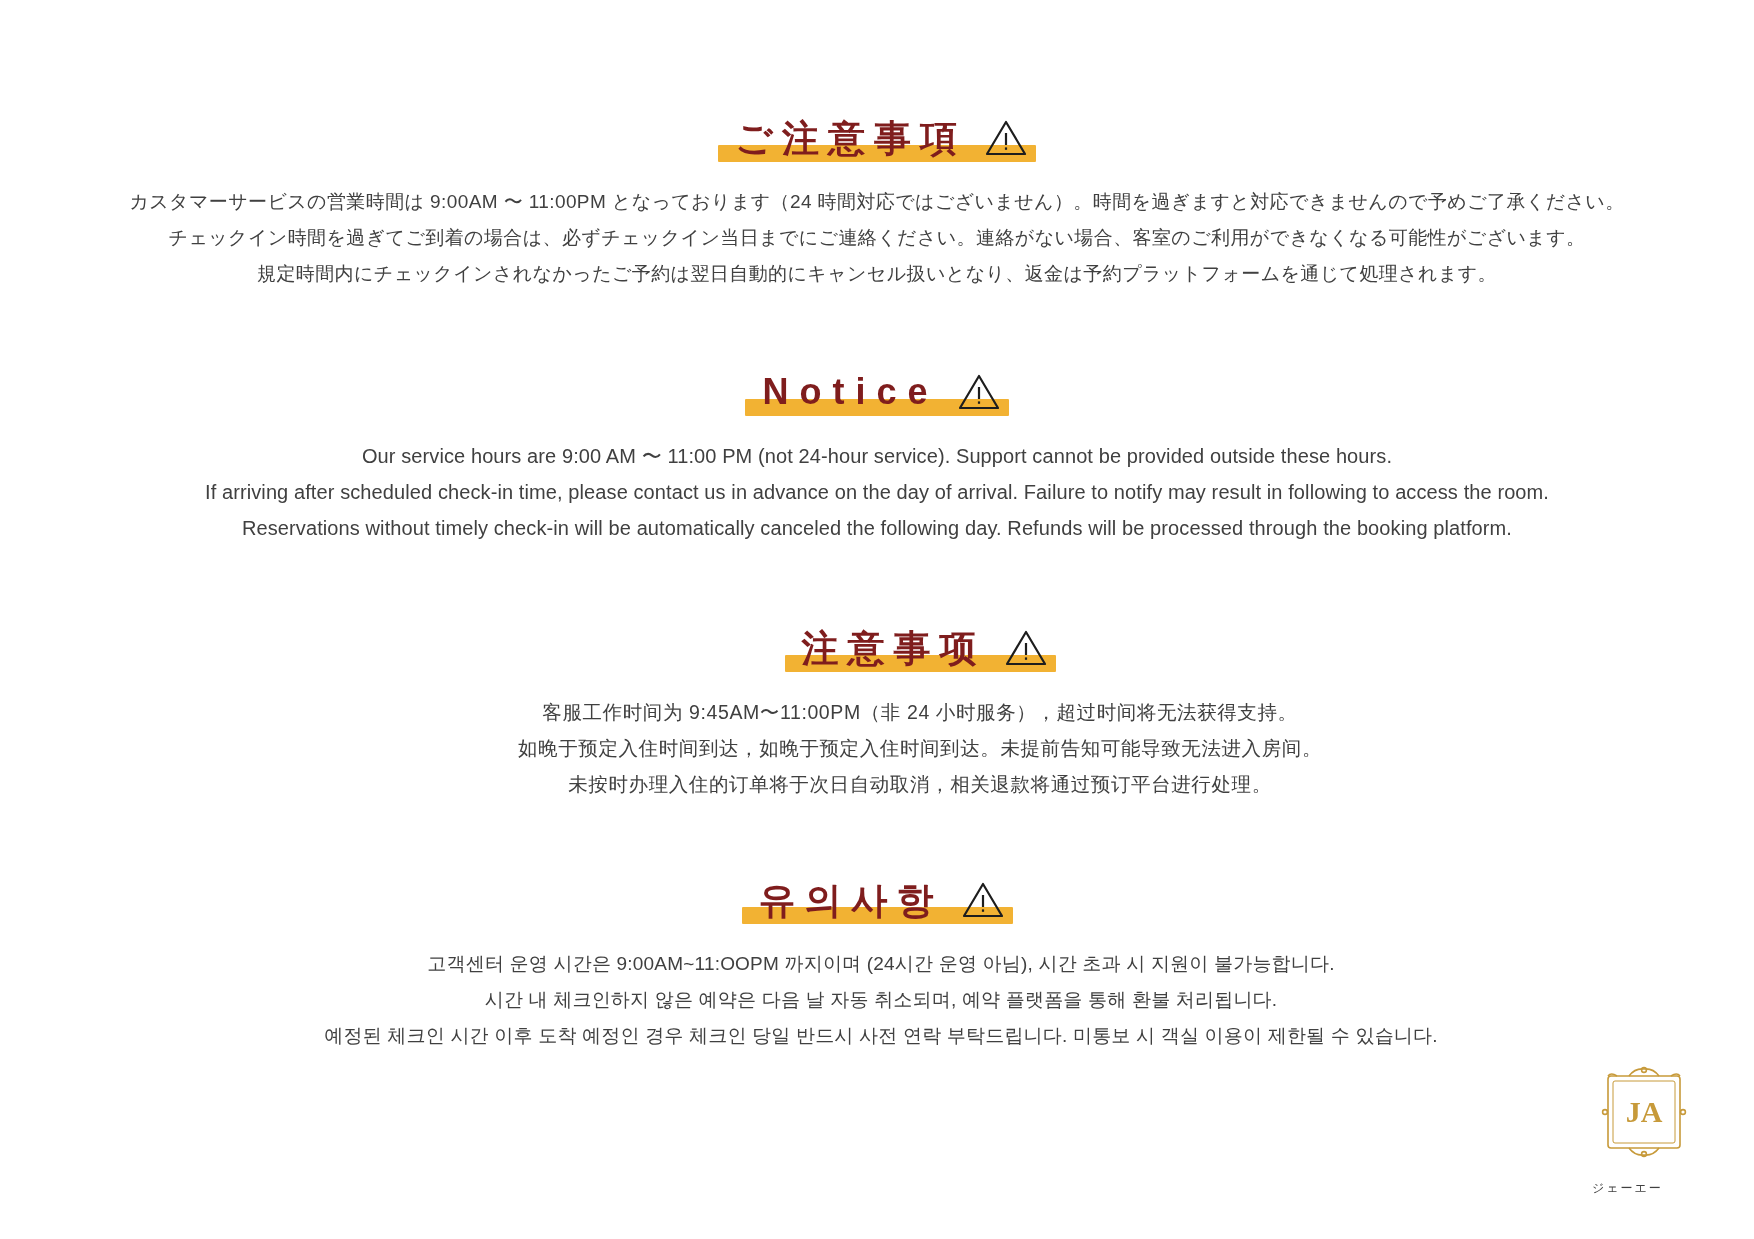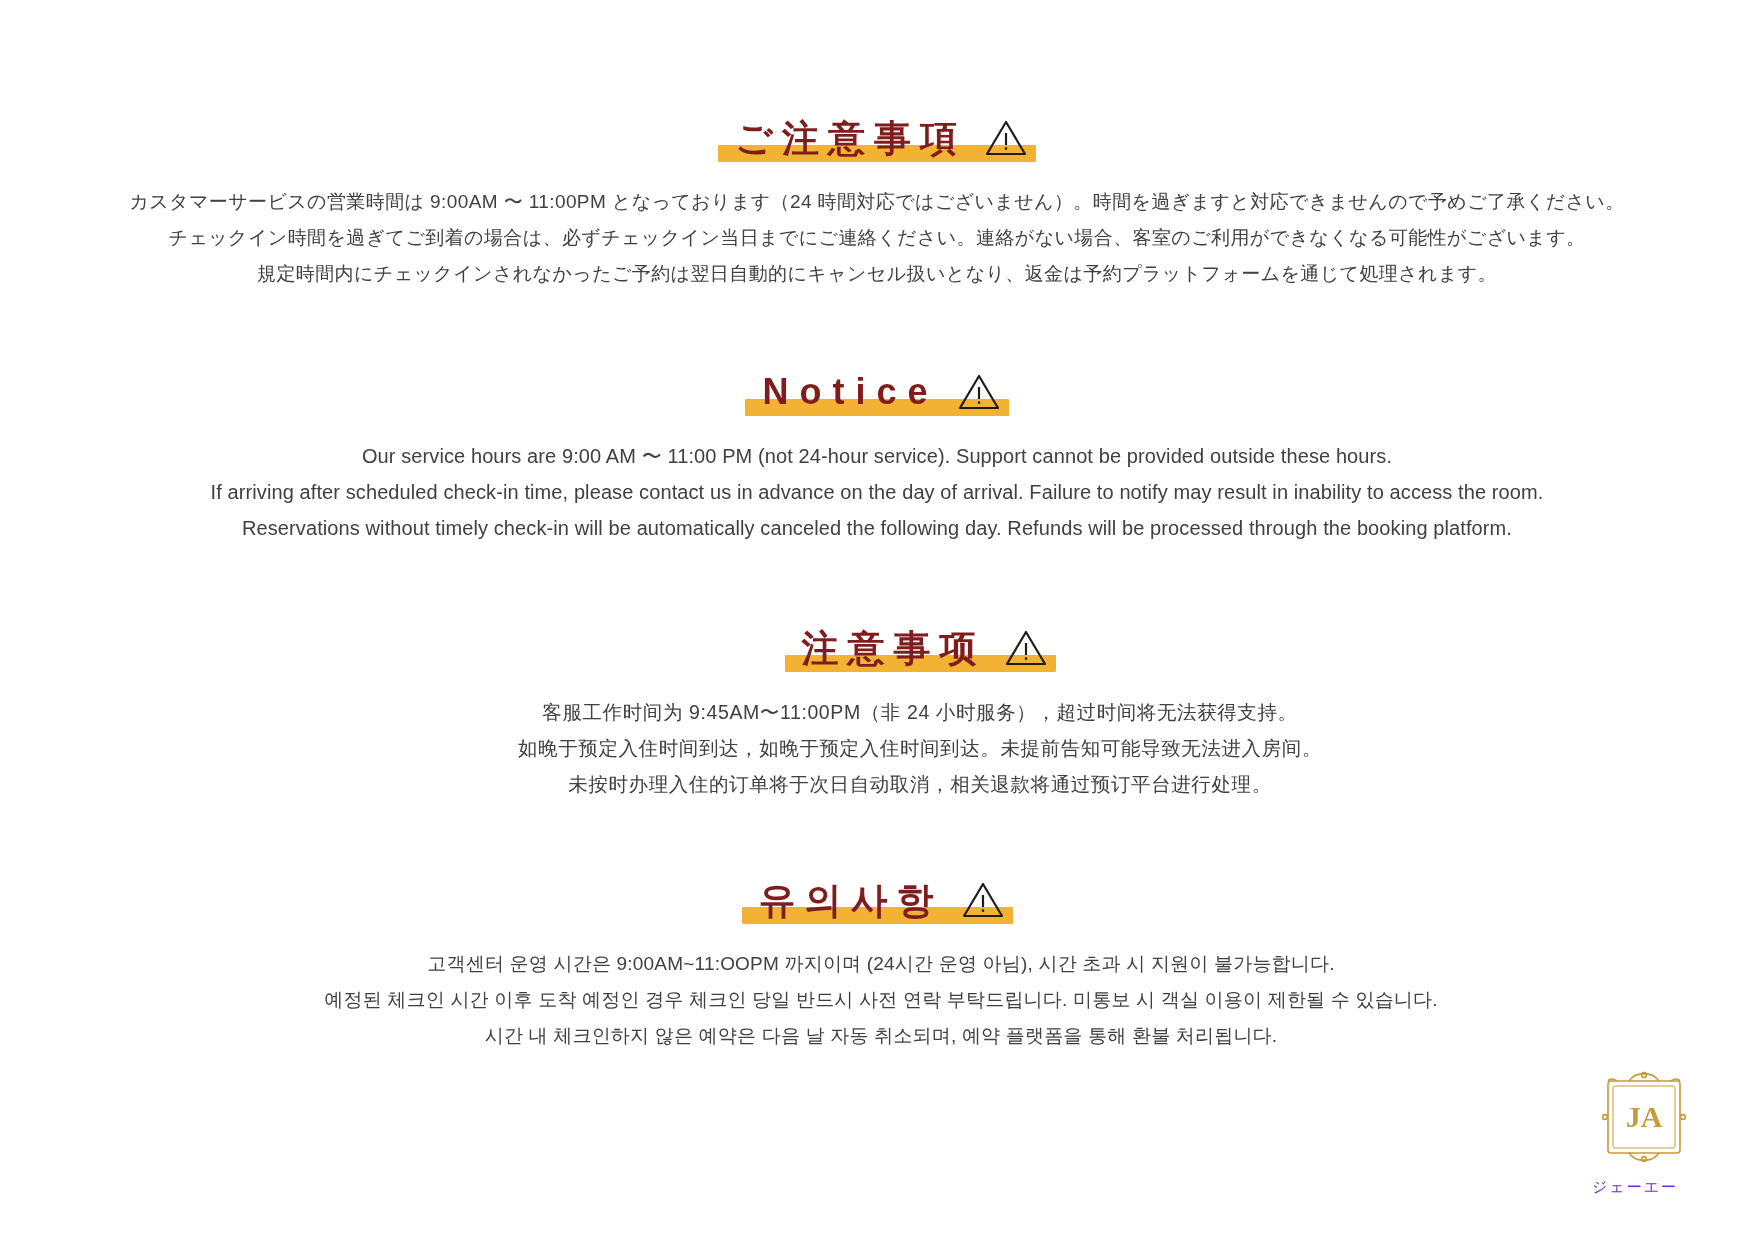--- a/index.html
+++ b/index.html
@@ -104,24 +104,24 @@
     text-align: left;
   }
   .logo-frame {
     width: 90px;
     height: 96px;
     margin: 0 auto;
     position: relative;
   }
   .logo-frame svg { display: block; width: 100%; height: 100%; }
   .logo-caption {
-    margin-top: 13px;
-    font-size: 15px;
+    margin-top: 20px;
+    font-size: 12px;
     letter-spacing: 2px;
-    color: #6d28d9;
+    color: #404040;
     white-space: nowrap;
   }
 </style>
 </head>
 <body>
 
 <div class="page">
 
   <section class="section section-1">
     <div class="heading">
@@ -149,21 +149,21 @@
       <span class="warn-icon">
         <svg viewBox="0 0 44 40" xmlns="http://www.w3.org/2000/svg">
           <path d="M22 4 L41 36 L3 36 Z" fill="none" stroke="#1d1d1d" stroke-width="2.2" stroke-linejoin="round"></path>
           <rect x="20.9" y="15" width="2.2" height="12" fill="#1d1d1d"></rect>
           <rect x="20.9" y="29.4" width="2.2" height="2.4" fill="#1d1d1d"></rect>
         </svg>
       </span>
     </div>
     <div class="lines en">
       <div class="line">Our service hours are 9:00 AM 〜 11:00 PM (not 24-hour service). Support cannot be provided outside these hours.</div>
-      <div class="line">If arriving after scheduled check-in time, please contact us in advance on the day of arrival. Failure to notify may result in inability to access the room.</div>
+      <div class="line">If arriving after scheduled check-in time, please contact us in advance on the day of arrival. Failure to notify may result in following to access the room.</div>
       <div class="line">Reservations without timely check-in will be automatically canceled the following day. Refunds will be processed through the booking platform.</div>
     </div>
   </section>
 
   <section class="section section-3">
     <div class="heading">
       <span class="hl-bar"></span>
       <span class="htext">注意事项</span>
       <span class="warn-icon">
         <svg viewBox="0 0 44 40" xmlns="http://www.w3.org/2000/svg">
@@ -187,22 +187,22 @@
       <span class="warn-icon">
         <svg viewBox="0 0 44 40" xmlns="http://www.w3.org/2000/svg">
           <path d="M22 4 L41 36 L3 36 Z" fill="none" stroke="#1d1d1d" stroke-width="2.2" stroke-linejoin="round"></path>
           <rect x="20.9" y="15" width="2.2" height="12" fill="#1d1d1d"></rect>
           <rect x="20.9" y="29.4" width="2.2" height="2.4" fill="#1d1d1d"></rect>
         </svg>
       </span>
     </div>
     <div class="lines kr">
       <div class="line">고객센터 운영 시간은 9:00AM~11:OOPM 까지이며 (24시간 운영 아님), 시간 초과 시 지원이 불가능합니다.</div>
+      <div class="line">시간 내 체크인하지 않은 예약은 다음 날 자동 취소되며, 예약 플랫폼을 통해 환불 처리됩니다.</div>
       <div class="line">예정된 체크인 시간 이후 도착 예정인 경우 체크인 당일 반드시 사전 연락 부탁드립니다. 미통보 시 객실 이용이 제한될 수 있습니다.</div>
-      <div class="line">시간 내 체크인하지 않은 예약은 다음 날 자동 취소되며, 예약 플랫폼을 통해 환불 처리됩니다.</div>
     </div>
   </section>
 
   <div class="logo">
     <div class="logo-frame">
       <svg viewBox="0 0 90 96" xmlns="http://www.w3.org/2000/svg">
         <g fill="none" stroke="#c79a3a" stroke-width="1.6">
           <rect x="9" y="12" width="72" height="72" rx="3"></rect>
           <rect x="14" y="17" width="62" height="62" rx="2" stroke-width="1"></rect>
           <path d="M30 12 q6 -8 15 -7 q9 -1 15 7"></path>

